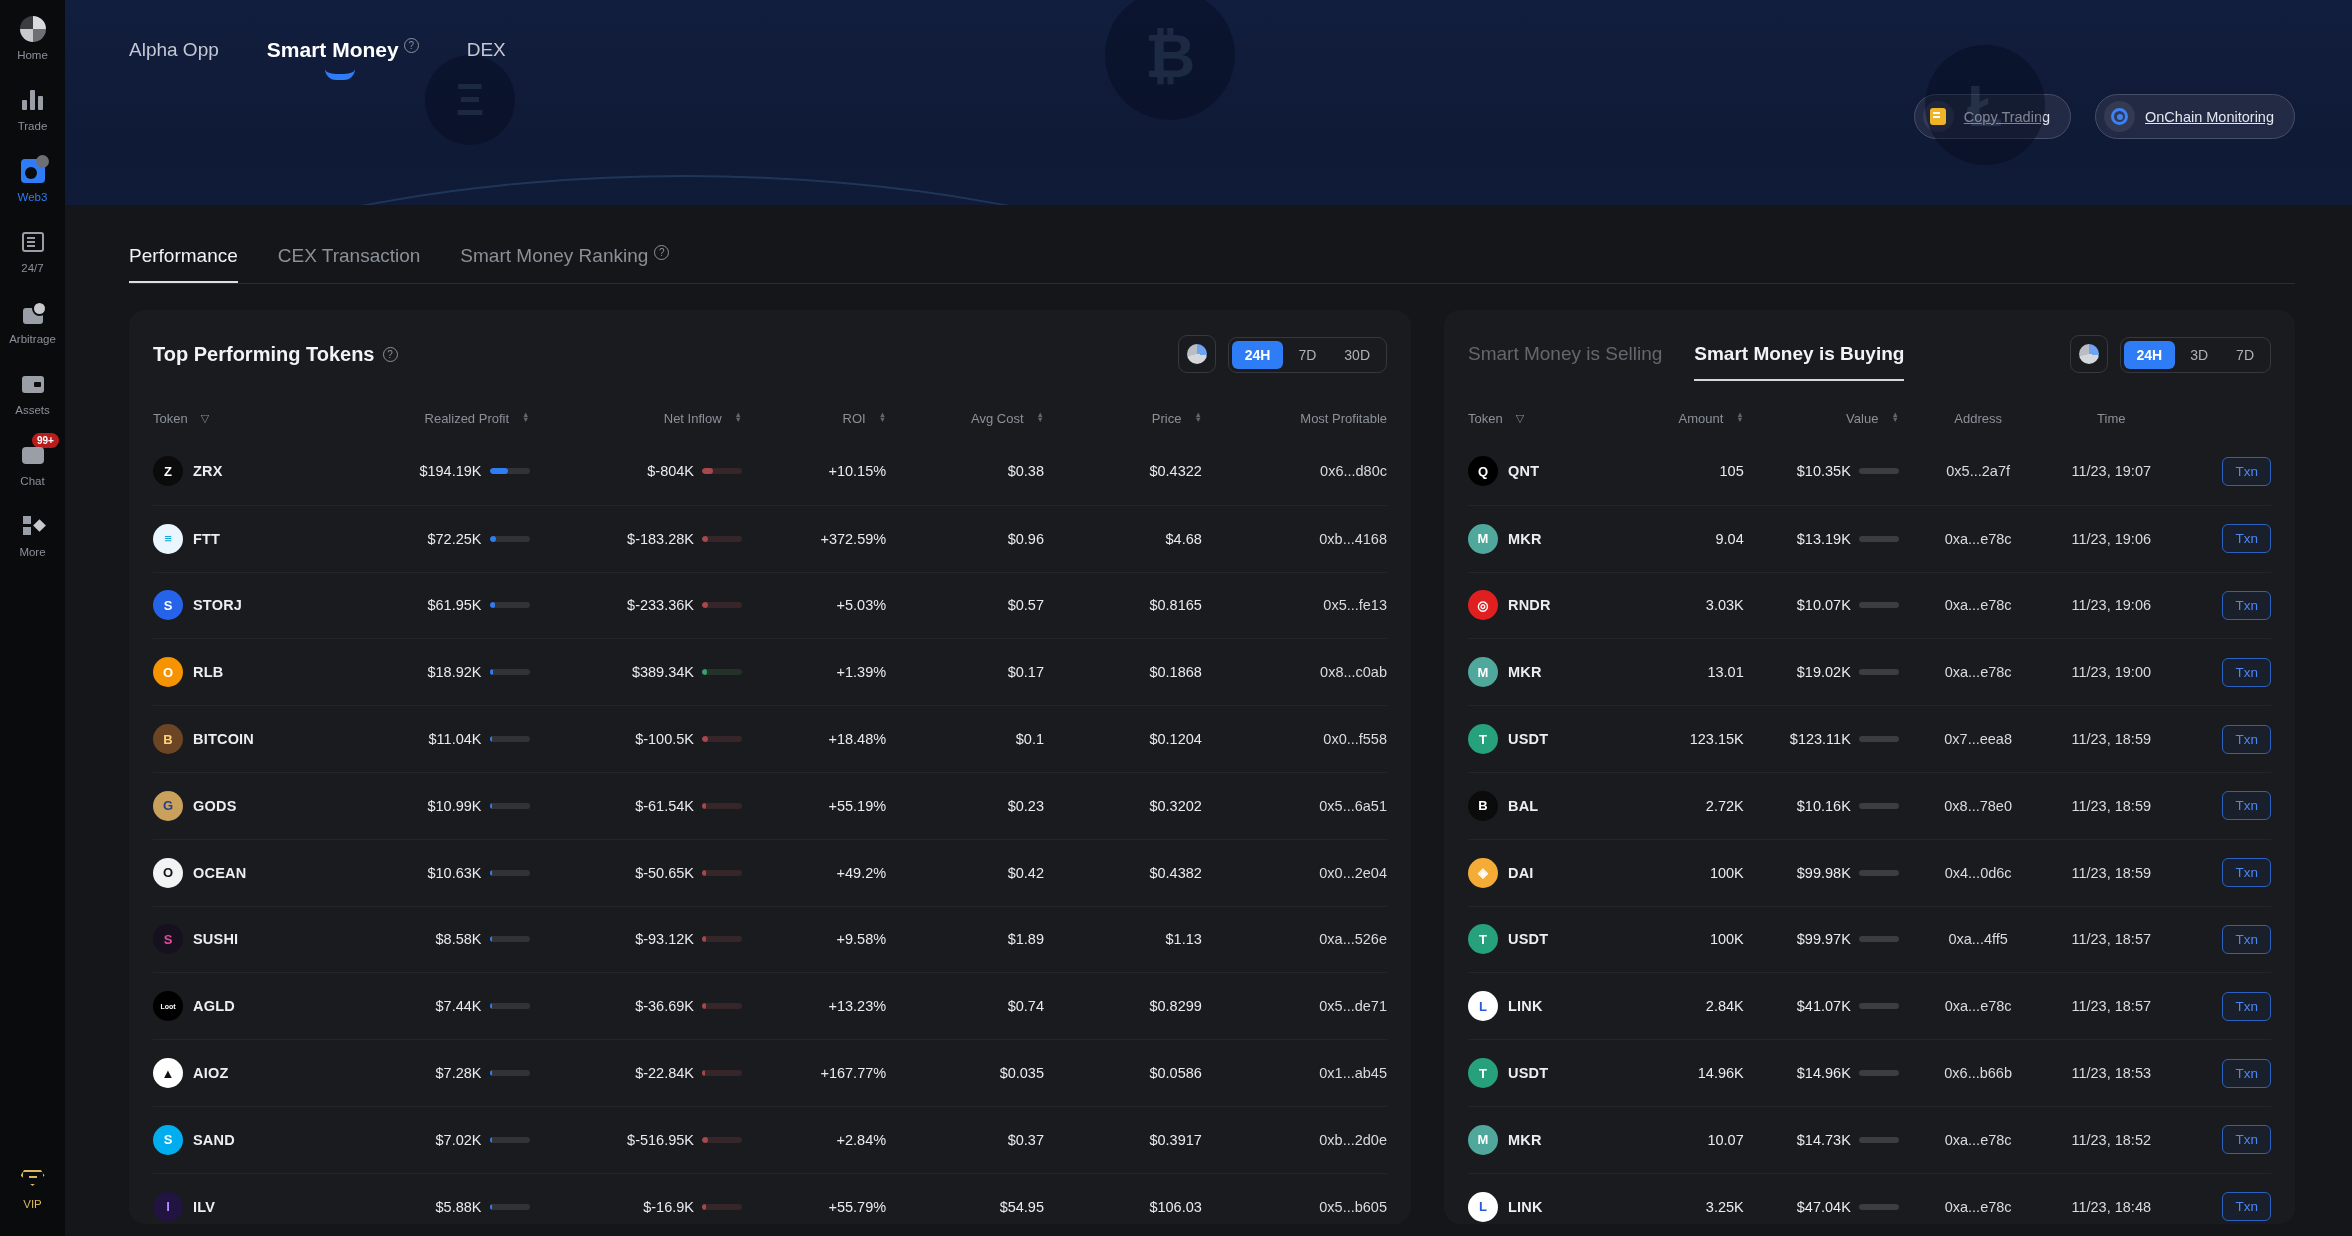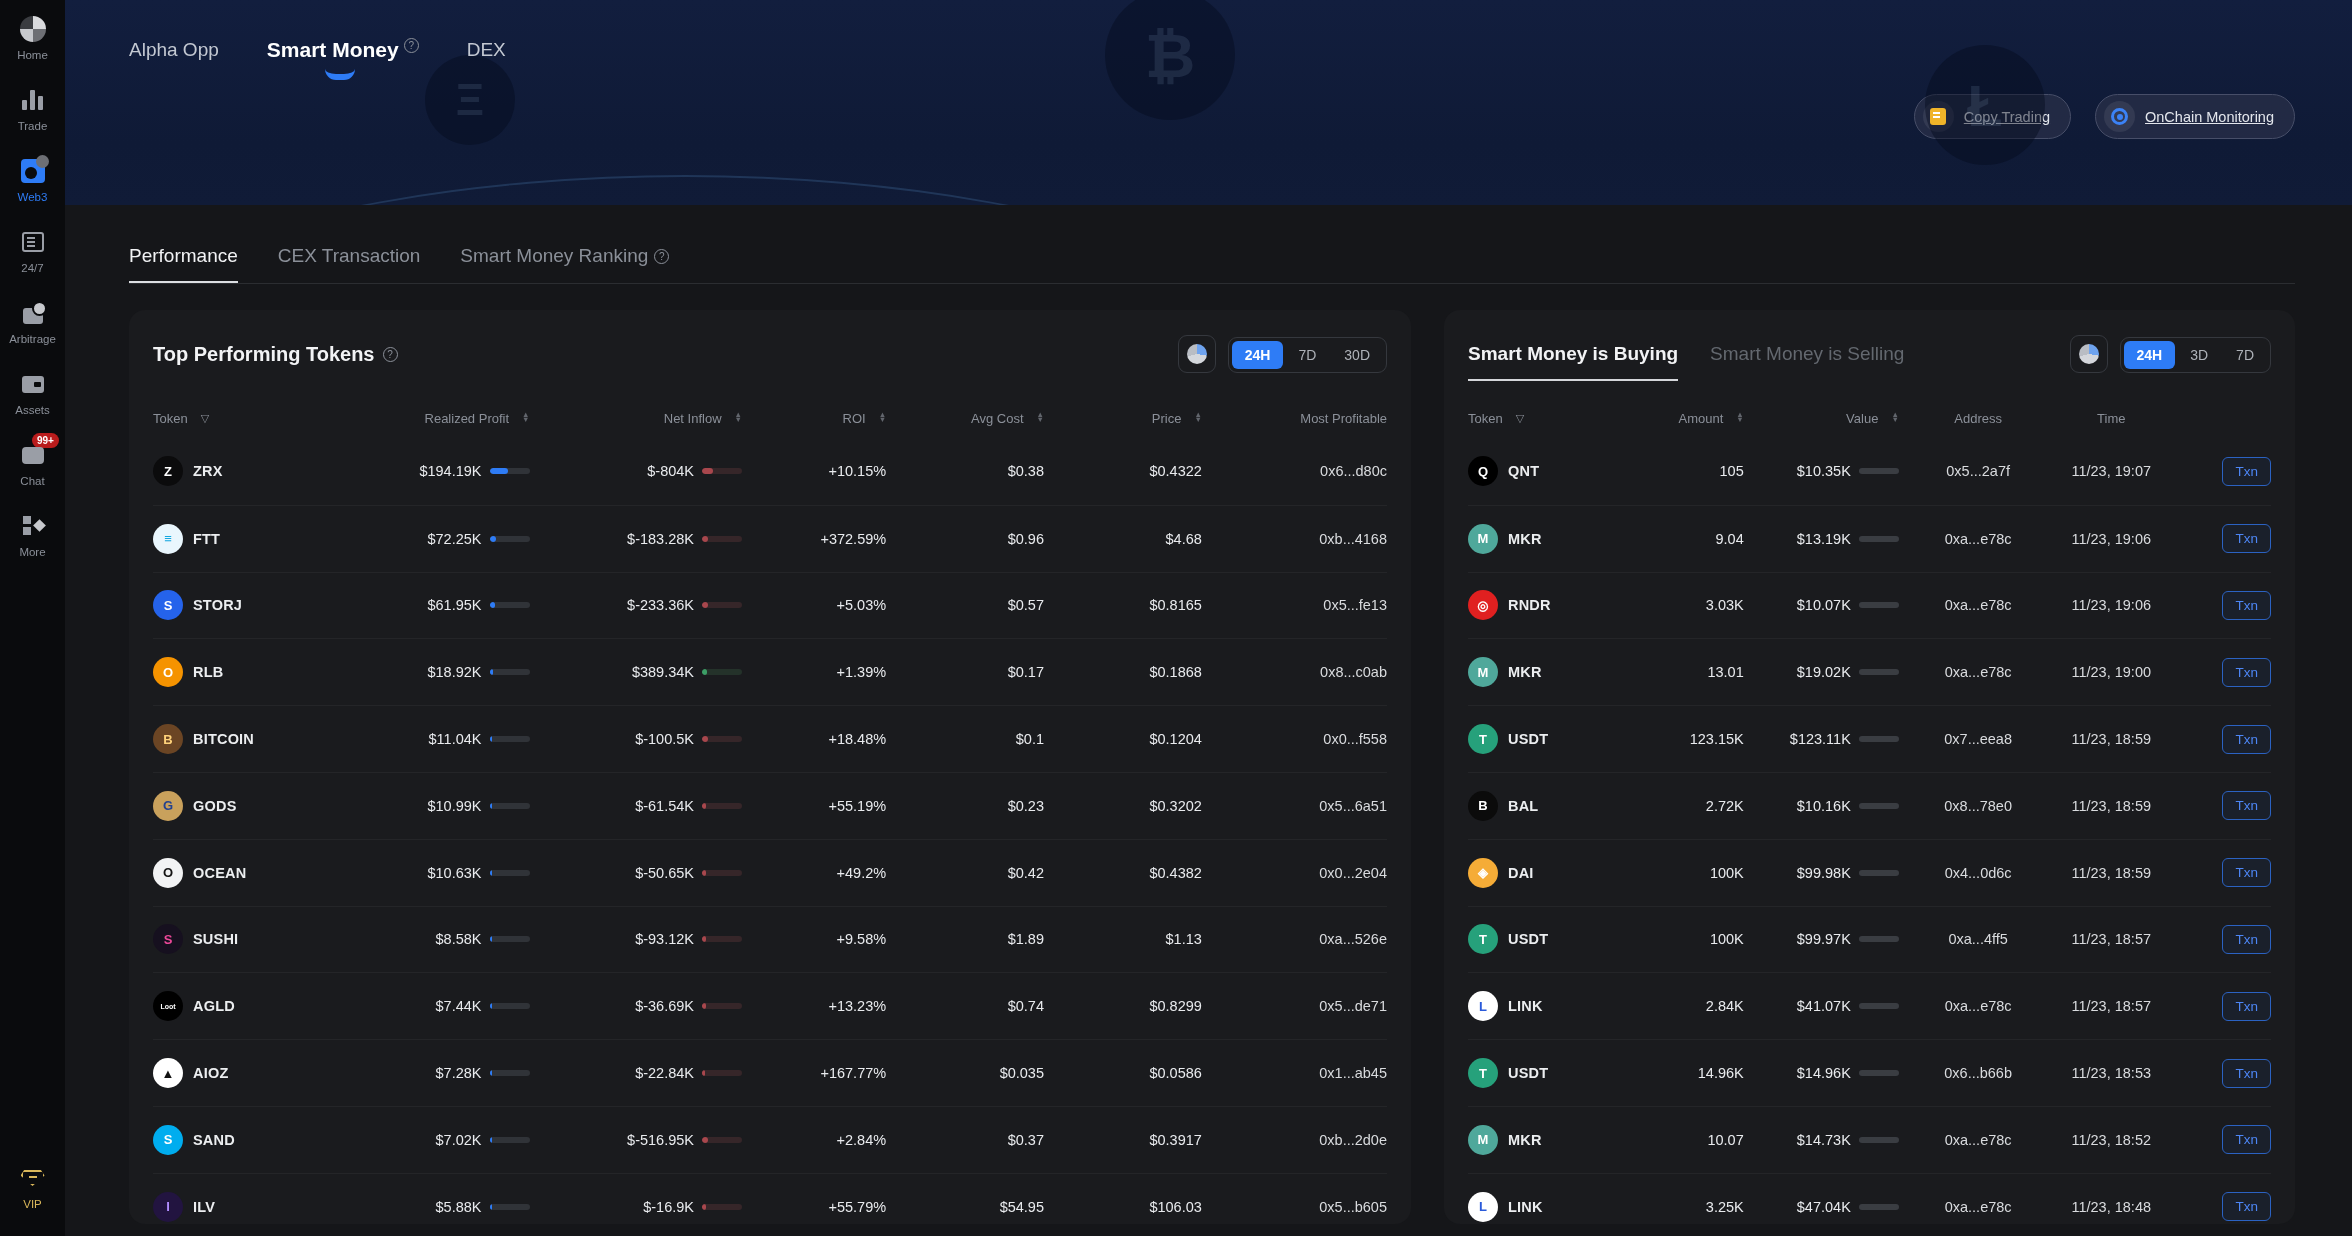--- a/index.html
+++ b/index.html
@@ -67,21 +67,21 @@
     display:flex;align-items:center;gap:10px;padding:0 20px 0 8px;font-size:14.5px;color:#e3e6ec;cursor:pointer;text-decoration:underline;}
   .pill-ic{width:31px;height:31px;border-radius:50%;background:rgba(255,255,255,.08);
     display:flex;align-items:center;justify-content:center;}
   .doc-ic{width:16px;height:17px;background:#f0b429;border-radius:3px;position:relative;}
   .doc-ic::before{content:"";position:absolute;left:3px;top:4px;width:7px;height:2px;background:#fff;box-shadow:0 4px 0 #fff;}
   .target-ic{width:17px;height:17px;border:3px solid #3b82f6;border-radius:50%;position:relative;}
   .target-ic::after{content:"";position:absolute;left:2.5px;top:2.5px;width:6px;height:6px;border-radius:50%;background:#3b82f6;}
   
   .tabs{display:flex;gap:40px;padding:40px 0 0 64px;position:relative;}
   .tabs::after{content:"";position:absolute;left:64px;right:57px;bottom:-1px;height:1px;background:#2b2d31;}
-  .tab{font-size:19px;color:#8a8f98;padding-bottom:16px;cursor:pointer;display:flex;gap:6px;align-items:center;position:relative;}
+  .tab{font-size:19px;color:#8a8f98;padding-bottom:16px;cursor:pointer;display:flex;gap:6px;position:relative;}
   .tab.active{color:#f2f3f5;z-index:2;}
   .tab.active::after{content:"";position:absolute;left:0;right:0;bottom:0;height:2px;background:#dcdee2;}
   
   .panels{display:flex;gap:33px;padding:27px 57px 0 64px;}
   .panel{background:#1a1b1e;border-radius:16px;height:914px;overflow:hidden;padding:0 24px;}
   .panel.left{flex:0 0 1282px;}
   .panel.right{flex:1;}
   .phead{display:flex;align-items:center;height:88px;}
   .ptitle{font-size:20px;font-weight:bold;color:#f2f3f5;display:flex;align-items:center;gap:8px;}
   .ptabs{display:flex;gap:32px;height:88px;align-items:center;}
@@ -661,25 +661,25 @@
     <div class="cell r">
               <span class="addr">0x5...b605</span>
             </div>
   </div>
         </div>
     </div>
 
     <div class="panel right">
       <div class="phead">
         <span class="ptabs">
+          <span class="ptab">
+            <span>Smart Money is Selling</span>
+          </span>
           <span class="ptab active">
             <span>Smart Money is Buying</span>
-          </span>
-          <span class="ptab">
-            <span>Smart Money is Selling</span>
           </span>
         </span>
         <span class="fright">
           <span class="pie-btn">
             <span class="pie"></span>
           </span>
           <span class="seg" id="right-seg">
               <span class="seg-opt active">24H</span>
               <span class="seg-opt">3D</span>
               <span class="seg-opt">7D</span>

